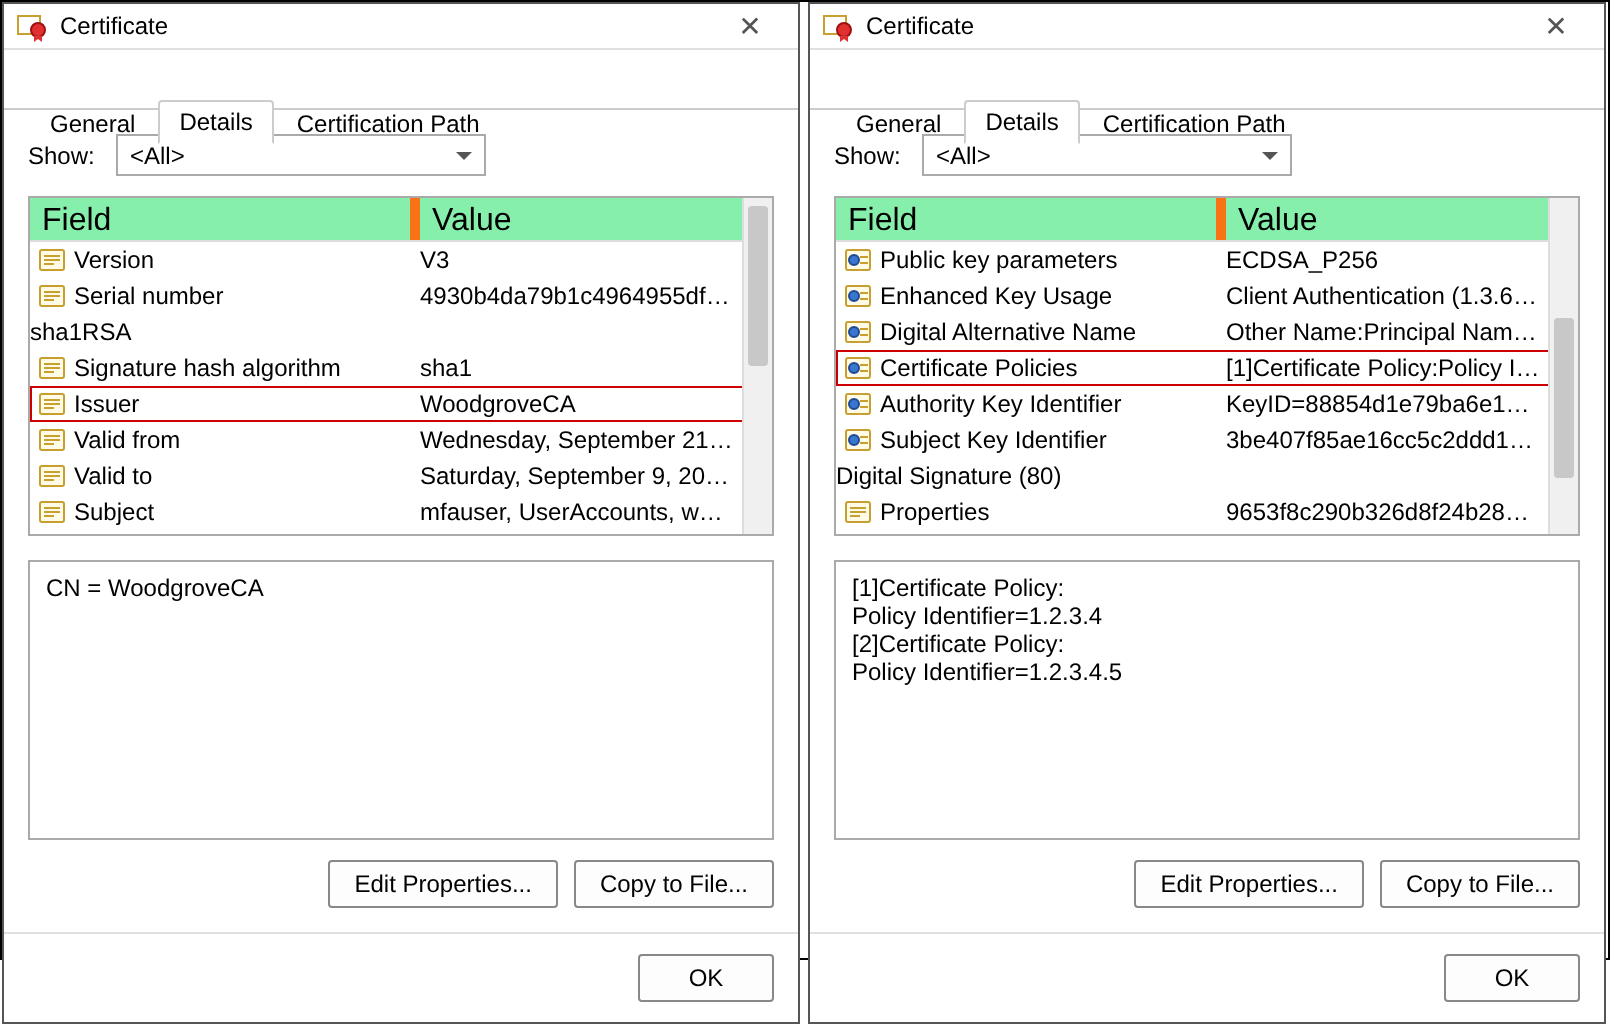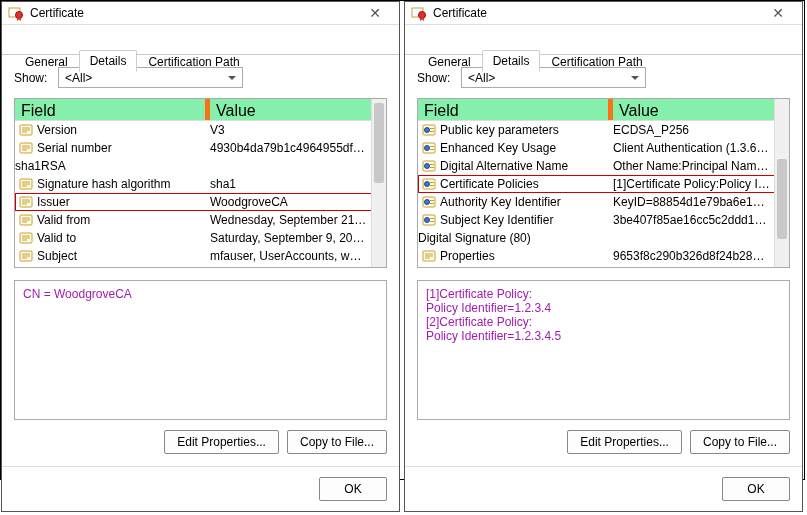--- a/index.html
+++ b/index.html
@@ -172,21 +172,21 @@
     width: 14px; height: 14px;
     margin-right: 4px;
     flex-shrink: 0;
   }
   .detail-box {
     margin-top: 12px;
     border: 1px solid #aaa;
     height: 140px;
     padding: 6px 8px;
     font-size: 12px;
-    color: #a21caf;
+    color: #000000;
     white-space: pre-line;
     overflow: auto;
   }
   .btn-row {
     display: flex;
     justify-content: flex-end;
     gap: 8px;
     margin-top: 10px;
   }
   .btn {

